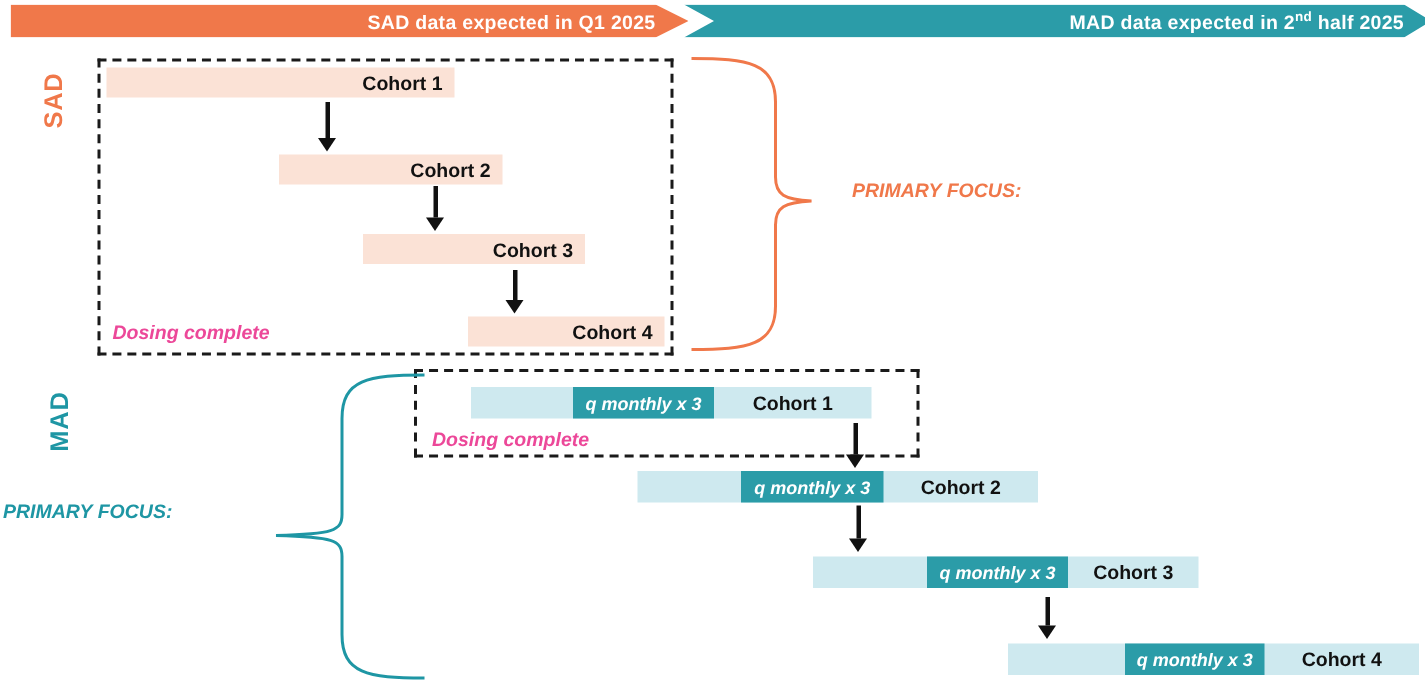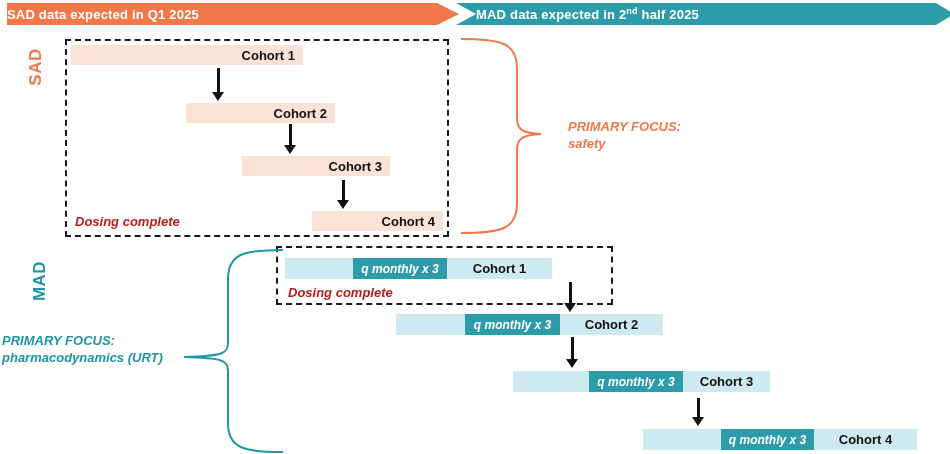--- a/index.html
+++ b/index.html
@@ -2,21 +2,21 @@
 <html><head>
 <meta charset="utf-8">
 <style>
   html,body{margin:0;padding:0;background:#fff;}
   #stage{
     position:relative;width:950px;height:454px;background:#fff;overflow:hidden;
     font-family:"Liberation Sans","DejaVu Sans",sans-serif;color:#1a1a1a;
   }
   
   .banner{
-    position:absolute;top:3px;height:22px;display:flex;align-items:center;justify-content:flex-start;
+    position:absolute;top:3px;height:22px;display:flex;align-items:center;justify-content:flex-end;
     color:#fff;font-size:13px;font-weight:bold;letter-spacing:.2px;
   }
   #sad-banner{
     left:7px;width:452px;background:#F0784A;
     clip-path:polygon(0 0,calc(100% - 22px) 0,100% 50%,calc(100% - 22px) 100%,0 100%);
     padding-right:22px;box-sizing:border-box;
   }
   #mad-banner{
     left:456px;width:498px;background:#2B9CA8;
     clip-path:polygon(0 0,calc(100% - 18px) 0,100% 50%,calc(100% - 18px) 100%,0 100%,20px 50%);
@@ -35,40 +35,40 @@
   .dashedbox{position:absolute;border:2px dashed #1a1a1a;box-sizing:border-box;}
   #sad-box{left:65px;top:39px;width:384px;height:198px;}
   #mad-box{left:276px;top:246px;width:337px;height:59px;}
   
   .sbar{
     position:absolute;height:20px;background:#FBE2D6;
     display:flex;align-items:center;justify-content:flex-end;
     font-size:13px;font-weight:bold;color:#111;padding-right:8px;box-sizing:border-box;
   }
   
-  .mbar{position:absolute;height:21px;background:#CEE9EF;}
+  .mbar{position:absolute;height:21px;background:#CEE9EF;margin-left:29px;}
   .mseg{
     position:absolute;top:0;height:21px;background:#2B9CA8;color:#fff;
     display:flex;align-items:center;justify-content:center;
     font-size:12px;font-weight:bold;font-style:italic;
   }
   .mlab{
     position:absolute;top:0;height:21px;right:0;
     display:flex;align-items:center;justify-content:center;
     font-size:13px;font-weight:bold;color:#111;
   }
   
   .varrow{position:absolute;width:12px;z-index:6;}
   .varrow .shaft{width:3px;background:#111;margin:0 auto;}
   .varrow .head{
     width:0;height:0;margin:0 auto;
     border-left:6px solid transparent;border-right:6px solid transparent;border-top:9px solid #111;
   }
   
-  .dosing{position:absolute;font-size:13px;font-weight:bold;font-style:italic;color:#b91c1c;z-index:3;}
+  .dosing{position:absolute;font-size:13px;font-weight:bold;font-style:italic;color:#ec4899;z-index:3;}
   #sad-dosing{left:75px;top:214px;}
   #mad-dosing{left:288px;top:285px;}
   .focus{position:absolute;font-size:13px;font-weight:bold;line-height:17px;font-style:italic;}
   #sad-focus{left:568px;top:118px;color:#F0784A;}
   #mad-focus{left:2px;top:332px;color:#1E96A4;}
   .brace{position:absolute;z-index:1;}
 </style>
 </head>
 <body>
 
@@ -110,21 +110,20 @@
       <div class="head"></div>
     </div>
 
   <div class="dosing" id="sad-dosing">Dosing complete</div>
 
   <svg class="brace" style="left:455px;top:32px;" width="110" height="205" viewBox="0 0 110 205">
     <path d="M6,7 C44,7 62,10 62,36 L62,86 C62,98 68,101 86,102 C68,103 62,106 62,118 L62,172 C62,198 44,201 6,201" fill="none" stroke="#F0784A" stroke-width="2"></path>
   </svg>
   <div class="focus" id="sad-focus">
     <div>PRIMARY FOCUS:</div>
-    <div>safety</div>
   </div>
 
   <div class="vlabel" id="mad-vlabel">MAD</div>
   <div class="dashedbox" id="mad-box"></div>
 
   <div class="mbar" style="left:285px;top:258px;width:267px;">
     <div class="mseg" style="left:68px;width:94px;">q monthly x 3</div>
     <div class="mlab" style="left:162px;">Cohort 1</div>
   </div>
   <div class="mbar" style="left:396px;top:314px;width:267px;">
@@ -153,16 +152,15 @@
       <div class="head"></div>
     </div>
 
   <div class="dosing" id="mad-dosing">Dosing complete</div>
 
   <svg class="brace" style="left:176px;top:246px;" width="112" height="208" viewBox="0 0 112 208">
     <path d="M107,4 C69,4 52,7 52,33 L52,97 C52,108 46,110 8,111 C46,112 52,114 52,125 L52,177 C52,203 69,206 107,206" fill="none" stroke="#1E96A4" stroke-width="2"></path>
   </svg>
   <div class="focus" id="mad-focus">
     <div>PRIMARY FOCUS:</div>
-    <div>pharmacodynamics (URT)</div>
   </div>
 
 </div>
 
 </body></html>

